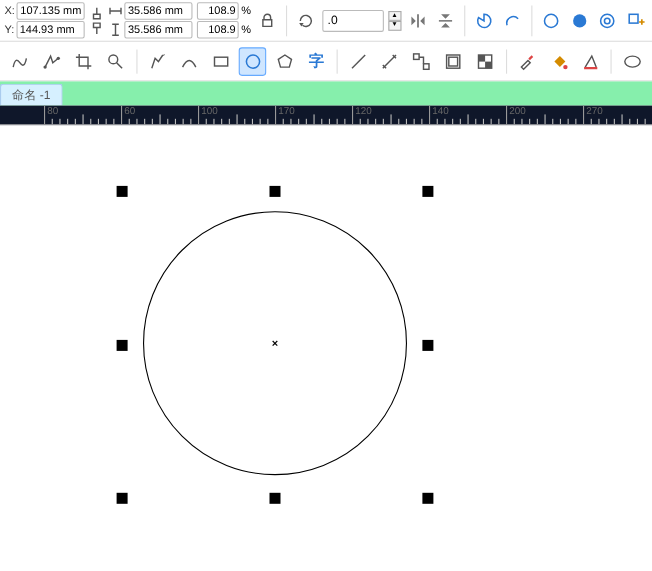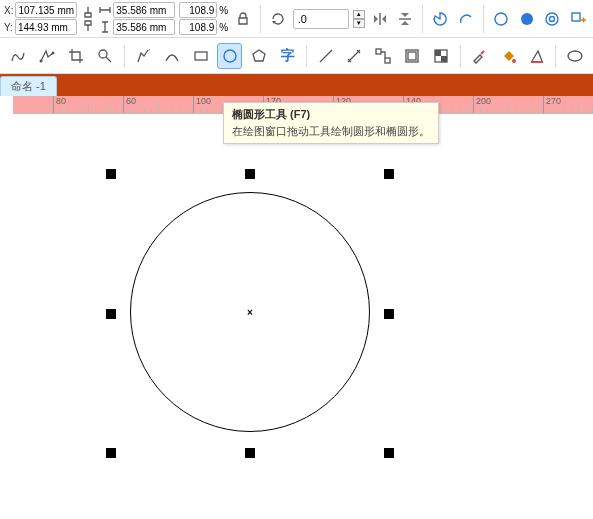--- a/index.html
+++ b/index.html
@@ -22,23 +22,23 @@
   .spinner { display:flex; flex-direction:column; }
   .spinner div { width:12px; height:9px; border:1px solid #aaa; font-size:6px; display:flex; align-items:center; justify-content:center; background:#f4f4f4;}
   
   
   .toolbar { height: 36px; display:flex; align-items:center; padding: 2px 6px; gap: 4px; border-bottom:1px solid #ddd; }
   .tool { width: 26px; height: 26px; display:flex; align-items:center; justify-content:center; border-radius:3px; }
   .tool.selected { background:#cfe6ff; border:1px solid #66aaff; }
   .tool-sep { width:1px; height:22px; background:#ddd; margin:0 2px; }
   
   
-  .tabrow { height: 22px; display:flex; align-items: flex-end; background:#c2410c; }
+  .tabrow { height: 22px; display:flex; align-items: flex-end; background:#86efac; }
   .tab { height:20px; padding: 2px 10px; background:#d6f0ff; border:1px solid #aaccee; border-bottom:none; border-radius:3px 3px 0 0; font-size:11px; color:#555; }
-  .ruler { height: 18px; position:relative; background:#fca5a5; border-bottom:1px solid #bbb; font-size:9px; color:#666; overflow:hidden;margin-left:13px;}
+  .ruler { height: 18px; position:relative; background:#0f172a; border-bottom:1px solid #bbb; font-size:9px; color:#666; overflow:hidden;}
   .ruler-tick { position:absolute; top:0; height:18px; border-left:1px solid #999; }
   .ruler-tick span { position:absolute; top:0; left:2px; }
   .ruler-sub { position:absolute; top:12px; height:6px; border-left:1px solid #bbb; }
   
   
   .canvas { position:relative; background:#fff; height: 405px; }
   .circle-shape { position:absolute; border:1px solid #000; border-radius:50%; }
   .handle { position:absolute; width:10px; height:10px; background:#000; }
   .center-x { position:absolute; font-size:10px; color:#000; font-weight:bold; }
   
@@ -383,18 +383,14 @@
   <div class="handle" style="left:384px; top:55px;"></div>
   <div class="handle" style="left:106px; top:195px;"></div>
   <div class="handle" style="left:384px; top:195px;"></div>
   <div class="handle" style="left:106px; top:334px;"></div>
   <div class="handle" style="left:245px; top:334px;"></div>
   <div class="handle" style="left:384px; top:334px;"></div>
 
   <div class="circle-shape" style="left:130px; top:78px; width:240px; height:240px;"></div>
   <div class="center-x" style="left:247px; top:193px;">×</div>
 
-  <div class="tooltip" style="left:223px; top:-12px;">
-    <div class="tt-title">椭圆形工具 (F7)</div>
-    <div>在绘图窗口拖动工具绘制圆形和椭圆形。</div>
-  </div>
 
 </div>
 
 </body></html>

